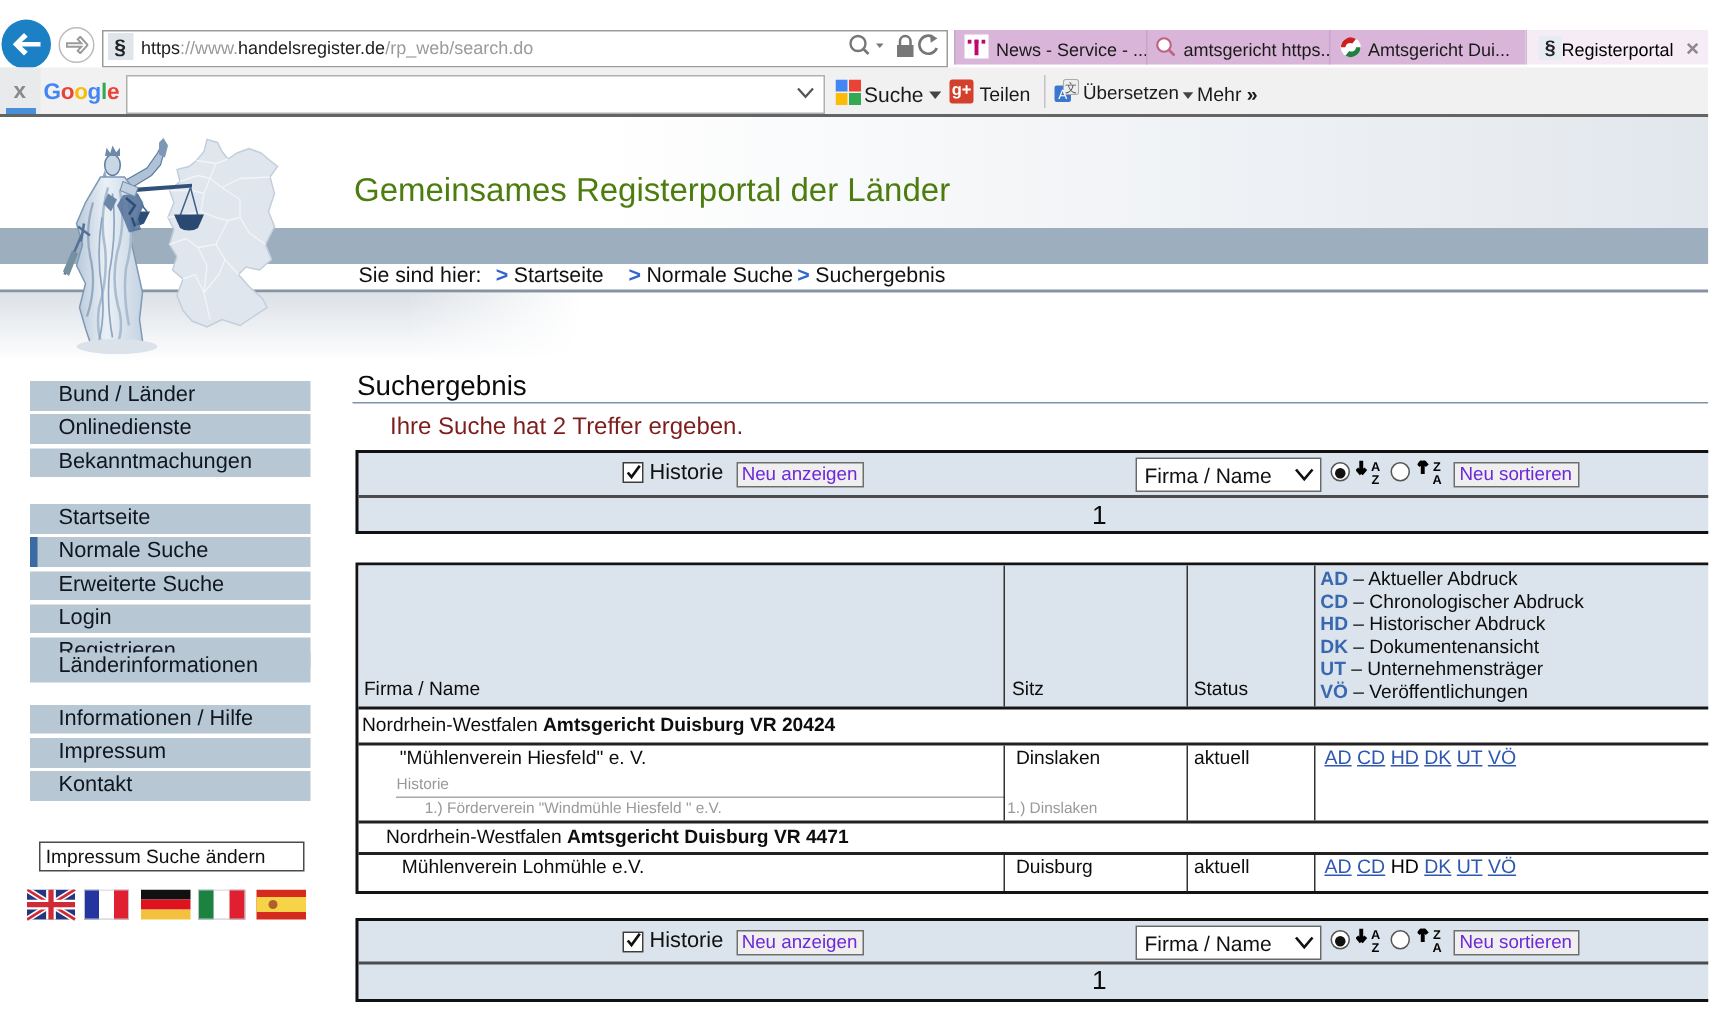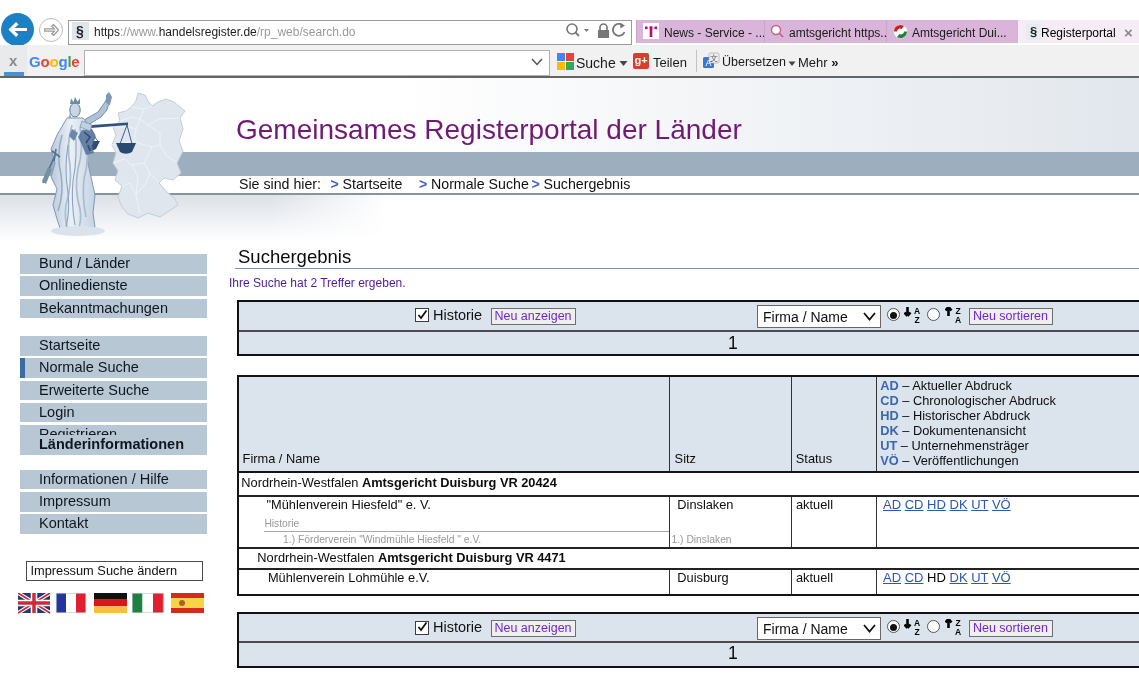--- a/index.html
+++ b/index.html
@@ -104,21 +104,21 @@
     <text x="12" y="9" font-size="8" fill="#555" text-anchor="middle" font-family="Liberation Sans">文</text>
     <text x="6.5" y="14" font-size="9" fill="#fff" text-anchor="middle" font-family="Liberation Sans">A</text>
   </svg>
   <div class="abs" style="left:722px;top:55px;font-size:12.5px;color:#1a1a1a;">Übersetzen</div>
   <svg class="abs" style="left:788px;top:60.5px;" width="8" height="6" viewBox="0 0 8 6">
       <path d="M0.5 0.5 L4 5 L7.5 0.5 Z" fill="#444"></path>
     </svg>
   <div class="abs" style="left:798px;top:55px;font-size:13px;color:#1a1a1a;">Mehr <b>»</b></div>
 
   <div class="abs" style="left:0;top:77.5px;width:1139px;height:74.5px;background:linear-gradient(to right,#ffffff 35%,#e2e7ed 100%);"></div>
-  <div class="abs" style="left:236px;top:113.5px;font-size:28px;color:#701a75;">Gemeinsames Registerportal der Länder</div>
+  <div class="abs" style="left:236px;top:113.5px;font-size:22px;color:#4d7c0f;">Gemeinsames Registerportal der Länder</div>
   <div class="abs" style="left:0;top:152px;width:1139px;height:24px;background:#9dafbf;"></div>
   <div class="abs" style="left:0;top:176px;width:1139px;height:17px;background:#fff;"></div>
   <div class="abs" style="left:0;top:193px;width:1139px;height:1.5px;background:#8593a2;"></div>
   <div class="abs" style="left:239px;top:176px;font-size:14.2px;color:#111;">Sie sind hier:</div>
   <div class="abs" style="left:330.5px;top:176px;font-size:14.2px;color:#3366cc;font-weight:bold;">&gt;</div>
   <div class="abs" style="left:342.5px;top:176px;font-size:14.2px;color:#111;">Startseite</div>
   <div class="abs" style="left:419px;top:176px;font-size:14.2px;color:#3366cc;font-weight:bold;">&gt;</div>
   <div class="abs" style="left:431px;top:176px;font-size:14.2px;color:#111;">Normale Suche</div>
   <div class="abs" style="left:531.5px;top:176px;font-size:14.2px;color:#3366cc;font-weight:bold;">&gt;</div>
   <div class="abs" style="left:543.5px;top:176px;font-size:14.2px;color:#111;">Suchergebnis</div>
@@ -174,21 +174,21 @@
   </svg>
 
   <div class="mi" style="top:254px;"><span>Bund / Länder</span></div>
   <div class="mi" style="top:276.3px;"><span>Onlinedienste</span></div>
   <div class="mi" style="top:298.6px;"><span>Bekanntmachungen</span></div>
   <div class="mi" style="top:336px;"><span>Startseite</span></div>
   <div class="mi" style="top:358.3px;"><span>Normale Suche</span><div class="abs" style="left:0;top:0;width:4.5px;height:19.5px;background:#3a6ba2;"></div></div>
   <div class="mi" style="top:380.6px;"><span>Erweiterte Suche</span></div>
   <div class="mi" style="top:402.9px;"><span>Login</span></div>
   <div class="mi" style="top:425.2px;"><span>Registrieren</span></div>
-  <div class="mi" style="top:435px;font-weight:bold;"><span>Länderinformationen</span></div>
+  <div class="mi" style="top:435px;"><span>Länderinformationen</span></div>
   <div class="mi" style="top:469.8px;"><span>Informationen / Hilfe</span></div>
   <div class="mi" style="top:492.1px;"><span>Impressum</span></div>
   <div class="mi" style="top:514.4px;"><span>Kontakt</span></div>
   <div class="abs" style="left:25.5px;top:560.5px;width:175.5px;height:18px;border:1.5px solid #4a4a4a;background:#fff;font-size:12.8px;color:#111;line-height:18px;"><span style="margin-left:4px;">Impressum Suche ändern</span></div>
 
   <svg class="abs" style="left:18px;top:592.5px;" width="186" height="21" viewBox="0 0 186 21">
 
     <g>
       <rect x="0" y="0" width="32" height="20" fill="#24367d"></rect>
       <path d="M0 0 L32 20 M32 0 L0 20" stroke="#fff" stroke-width="4"></path>
@@ -219,21 +219,21 @@
 
     <g transform="translate(153,0)">
       <rect x="0" y="0" width="33" height="20" fill="#d52b1e"></rect>
         <rect x="0" y="5" width="33" height="10" fill="#f7d347"></rect>
       <circle cx="11" cy="10" r="3" fill="#b06030"></circle>
     </g>
   </svg>
 
   <div class="abs" style="left:238px;top:246px;font-size:18.5px;color:#0a0a0a;">Suchergebnis</div>
   <div class="abs" style="left:235px;top:267.5px;width:904px;height:1.5px;background:#7d95aa;"></div>
-  <div class="abs" style="left:229px;top:275.5px;font-size:12px;color:#4c1d95;">Ihre Suche hat 2 Treffer ergeben.</div>
+  <div class="abs" style="left:260px;top:275.5px;font-size:16px;color:#7f1d1d;">Ihre Suche hat 2 Treffer ergeben.</div>
 
   <div class="bar" style="top:299.5px;height:52.5px;">
     <div style="position:absolute;left:0;top:28.5px;width:100%;height:1.5px;background:#4c4c4c;"></div>
   </div>
   <div class="abs" style="left:414.5px;top:308px;width:12px;height:12px;border:1.5px solid #3c3c3c;background:#fff;"></div>
   <svg class="abs" style="left:416px;top:308.5px;" width="13" height="13" viewBox="0 0 13 13">
       <path d="M2.5 6 L5 9 L10.5 1.5" fill="none" stroke="#111" stroke-width="1.8"></path>
     </svg>
   <div class="abs" style="left:433px;top:306.5px;font-size:14.5px;color:#111;">Historie</div>
   <div class="btn" style="left:490.5px;top:307.5px;width:83px;height:15.5px;line-height:15.5px;">Neu anzeigen</div>

